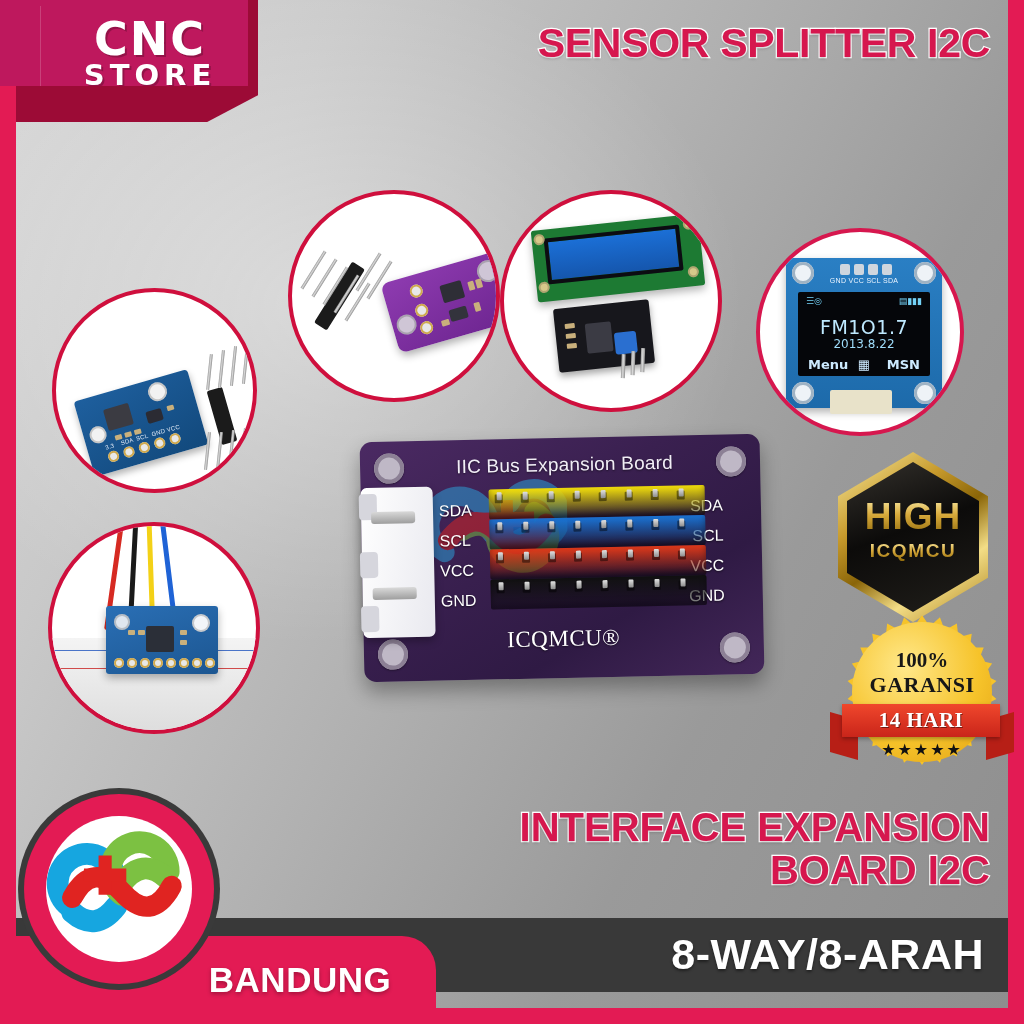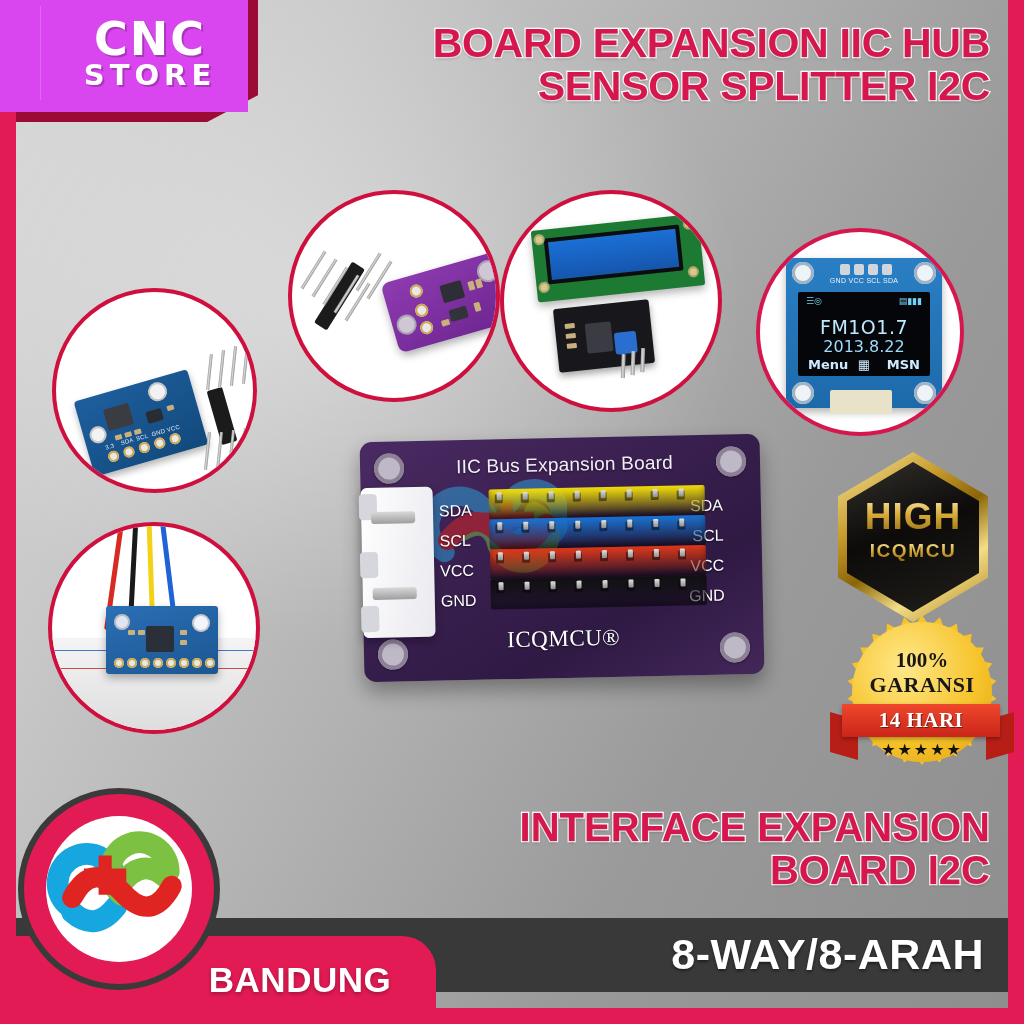--- a/index.html
+++ b/index.html
@@ -19,21 +19,21 @@
     position:absolute;left:16px;top:0;right:16px;bottom:16px;
     background:radial-gradient(ellipse 70% 55% at 30% 30%, rgba(255,255,255,.38), rgba(255,255,255,0) 62%);
     pointer-events:none;
   }
   
   .hdr-shadow{
     position:absolute;left:16px;top:0;width:242px;height:122px;background:#9c0b36;
     clip-path:polygon(0 0,100% 0,100% 78%,79% 100%,0 100%);
   }
   .hdr-band{
-    position:absolute;left:0;top:0;width:248px;height:112px;background:#d946ef;
+    position:absolute;left:0;top:0;width:248px;height:86px;background:#be185d;
     clip-path:polygon(0 0,100% 0,100% 100%,0 100%);
     text-decoration:underline;
   }
   .hdr-band::after{
     content:"";position:absolute;left:40px;top:6px;width:1px;height:94px;
     background:rgba(255,255,255,.18);
   }
   .logo-cnc{
     position:absolute;left:80px;top:18px;width:140px;text-align:center;color:#fff;
     line-height:.92;
@@ -127,21 +127,21 @@
   }
   .oled-screen{
     position:absolute;left:12px;top:34px;width:132px;height:84px;background:#05060a;border-radius:2px;
     color:#49c3f5;font-family:"DejaVu Sans",sans-serif;
   }
   .oled-pin{position:absolute;top:6px;width:10px;height:11px;background:#cfd6de;border-radius:2px;}
   .oled-pinlbl{position:absolute;left:0;top:19px;width:100%;text-align:center;color:#eaf4ff;font-size:7px;letter-spacing:.3px;}
   .oled-ring{position:absolute;width:22px;height:22px;border-radius:50%;background:#eef3f7;box-shadow:inset 0 0 0 3px #9fb3c4;}
   .oled-conn{position:absolute;left:44px;bottom:-6px;width:62px;height:24px;background:#e8e2c9;border-radius:2px;}
   .fm{position:absolute;left:0;top:24px;width:100%;text-align:center;font-size:19px;letter-spacing:.5px;color:#bfe9ff;}
-  .fmdate{position:absolute;left:0;top:45px;width:100%;text-align:center;font-size:16px;color:#9fdcfa;}
+  .fmdate{position:absolute;left:0;top:45px;width:100%;text-align:center;font-size:12px;color:#9fdcfa;}
   .oledbar{position:absolute;top:4px;font-size:9px;color:#74d2f7;}
   .oledfoot{position:absolute;bottom:4px;font-size:13px;font-weight:bold;color:#cdeaff;}
   
   .bread{position:absolute;left:0;bottom:0;width:100%;height:92px;background:linear-gradient(180deg,#f4f4f4,#dedede);}
   .breadline{position:absolute;left:0;width:100%;height:1px;background:#c9c9c9;}
   .mpu{
     position:absolute;left:54px;top:80px;width:112px;height:68px;
     background:linear-gradient(160deg,#2a6fb5,#1c5691);border-radius:3px;
     box-shadow:0 4px 8px rgba(0,0,0,.3);
   }
@@ -258,21 +258,20 @@
 
   <div class="hdr-shadow"></div>
   <div class="hdr-band">
     <div class="logo-cnc">
       <div class="l1">CNC</div>
       <div class="l2">STORE</div>
     </div>
   </div>
 
   <div class="headline">
-    <span class="ln">BOARD EXPANSION IIC HUB</span>
     <span class="ln">SENSOR SPLITTER I2C</span>
   </div>
 
 
   <div class="circle c-sensor">
     <div class="pcb gyboard">
       <div class="hole" style="left:6px;top:30px;width:17px;height:17px;"></div>
       <div class="hole" style="left:74px;top:4px;width:19px;height:19px;"></div>
       <div class="chip" style="left:26px;top:16px;width:26px;height:22px;background:#3b3b42;"></div>
       <div class="chip" style="left:66px;top:30px;width:16px;height:12px;"></div>

